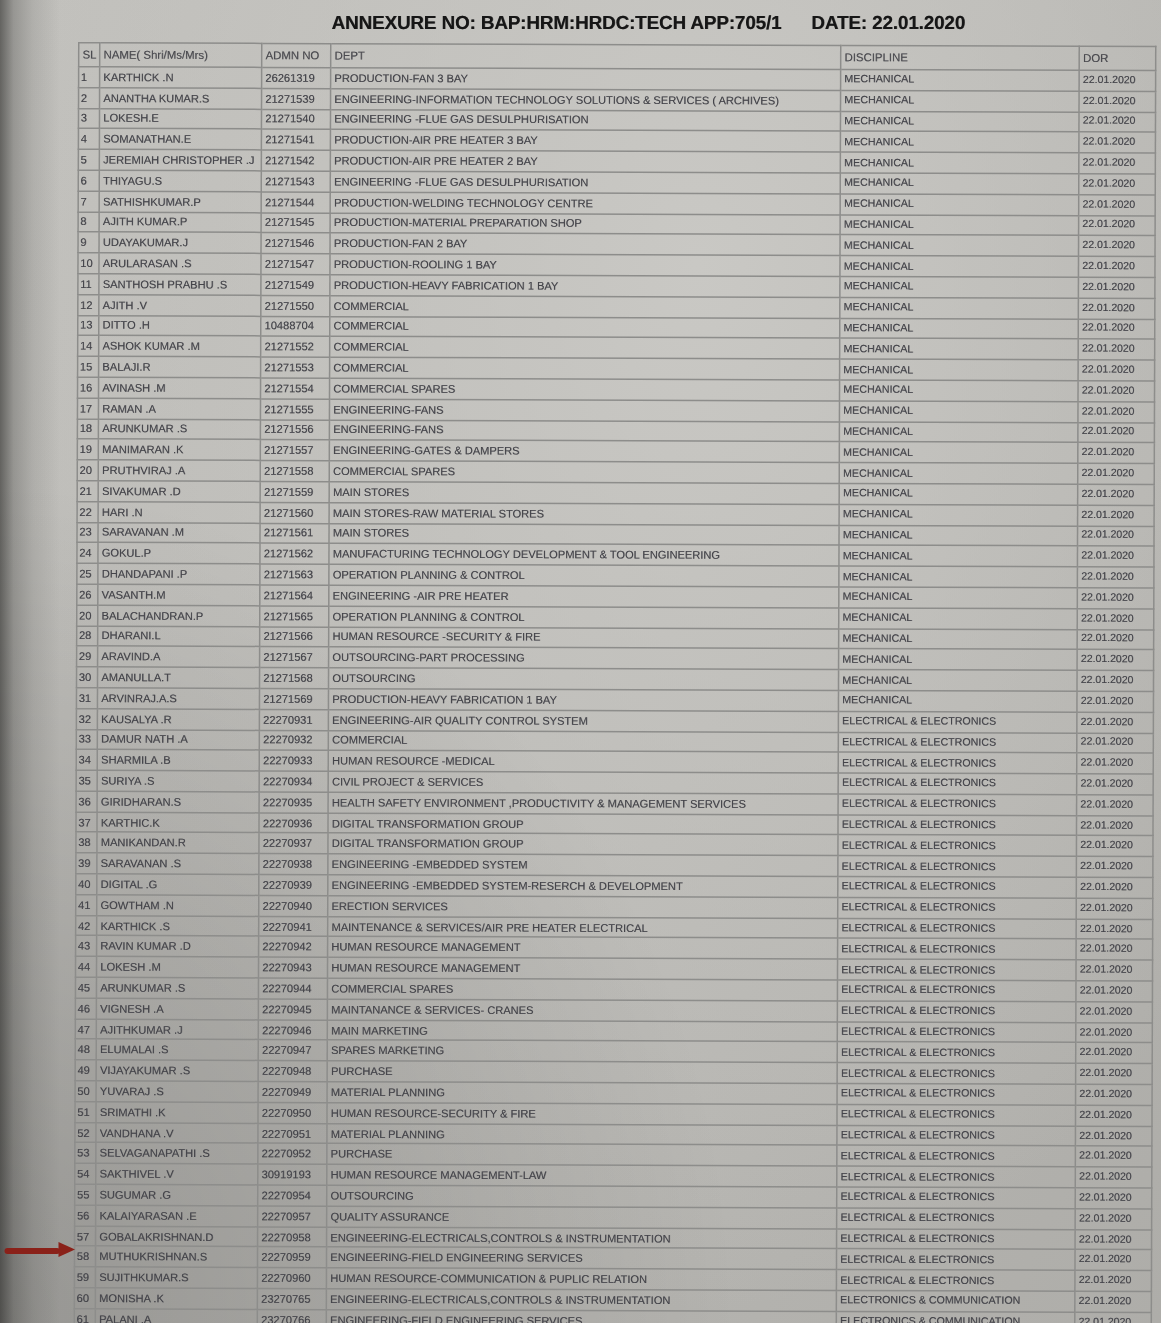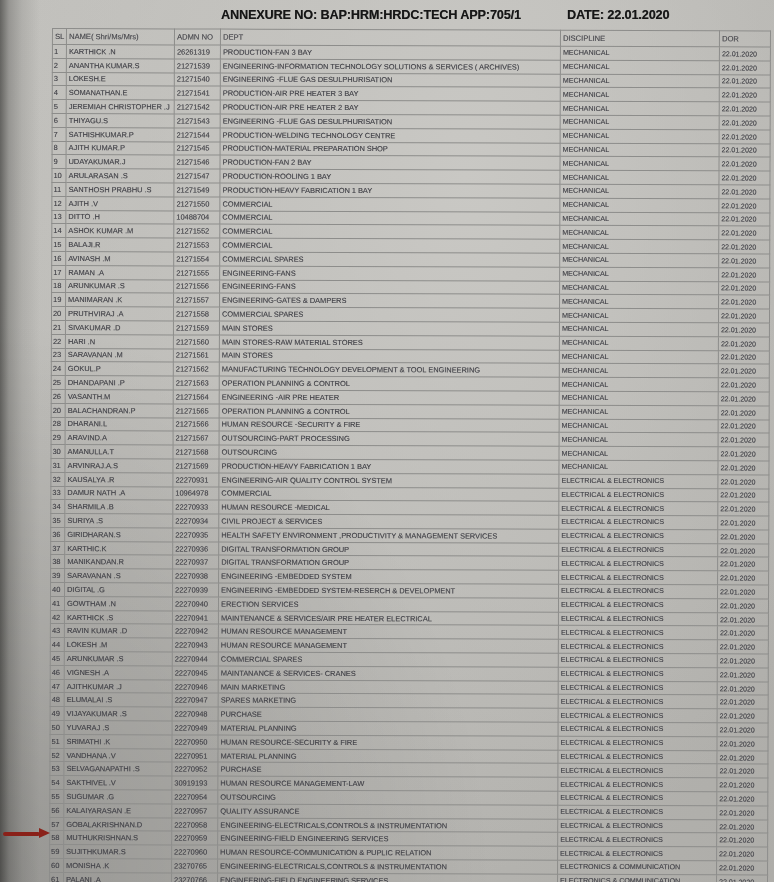--- a/index.html
+++ b/index.html
@@ -10,21 +10,21 @@
       linear-gradient(to right, rgba(22,22,20,.55) 0px, rgba(22,22,20,.25) 9px, rgba(50,50,48,.12) 22px, rgba(0,0,0,0) 40px),
       radial-gradient(ellipse at 0% 100%, rgba(0,0,0,.20), rgba(0,0,0,0) 45%),
       radial-gradient(ellipse at 60% 20%, #c9c8c4, rgba(201,200,196,0) 70%),
       linear-gradient(115deg,#c2c1bd 0%,#bab9b5 45%,#aeada9 100%);
   }
   .title{
     position:absolute;left:221px;top:8px;white-space:nowrap;
     font-weight:bold;font-size:12.6px;color:#161616;letter-spacing:-0.1px;
     text-shadow:0.3px 0 0 rgba(20,20,20,.6);
   }
-  .title .date{margin-left:46px;}
+  .title .date{margin-left:20px;}
   .sheet-table{position:absolute;left:52px;top:28px;transform:rotate(.2deg);transform-origin:0 0;}
   table{border-collapse:collapse;table-layout:fixed;width:718px;}
   th,td{
     border:1px solid #8d8d8b;padding:0 2px;white-space:nowrap;overflow:hidden;
     font-size:7.4px;font-weight:normal;text-align:left;vertical-align:middle;
     color:#44444a;text-shadow:0.25px 0 0 rgba(68,68,74,.5);
   }
   thead tr{height:16px;}
   thead th{font-size:7.6px;color:#4b4b50;}
   tbody tr{height:13.8px;}
@@ -319,21 +319,21 @@
     <td class="c-sl">32</td>
     <td class="c-name">KAUSALYA .R</td>
     <td class="c-admn">22270931</td>
     <td class="c-dept">ENGINEERING-AIR QUALITY CONTROL SYSTEM</td>
     <td class="c-disc">ELECTRICAL &amp; ELECTRONICS</td>
     <td class="c-dor">22.01.2020</td>
   </tr>
         <tr>
     <td class="c-sl">33</td>
     <td class="c-name">DAMUR NATH .A</td>
-    <td class="c-admn">10964978</td>
+    <td class="c-admn">22270932</td>
     <td class="c-dept">COMMERCIAL</td>
     <td class="c-disc">ELECTRICAL &amp; ELECTRONICS</td>
     <td class="c-dor">22.01.2020</td>
   </tr>
         <tr>
     <td class="c-sl">34</td>
     <td class="c-name">SHARMILA .B</td>
     <td class="c-admn">22270933</td>
     <td class="c-dept">HUMAN RESOURCE -MEDICAL</td>
     <td class="c-disc">ELECTRICAL &amp; ELECTRONICS</td>

